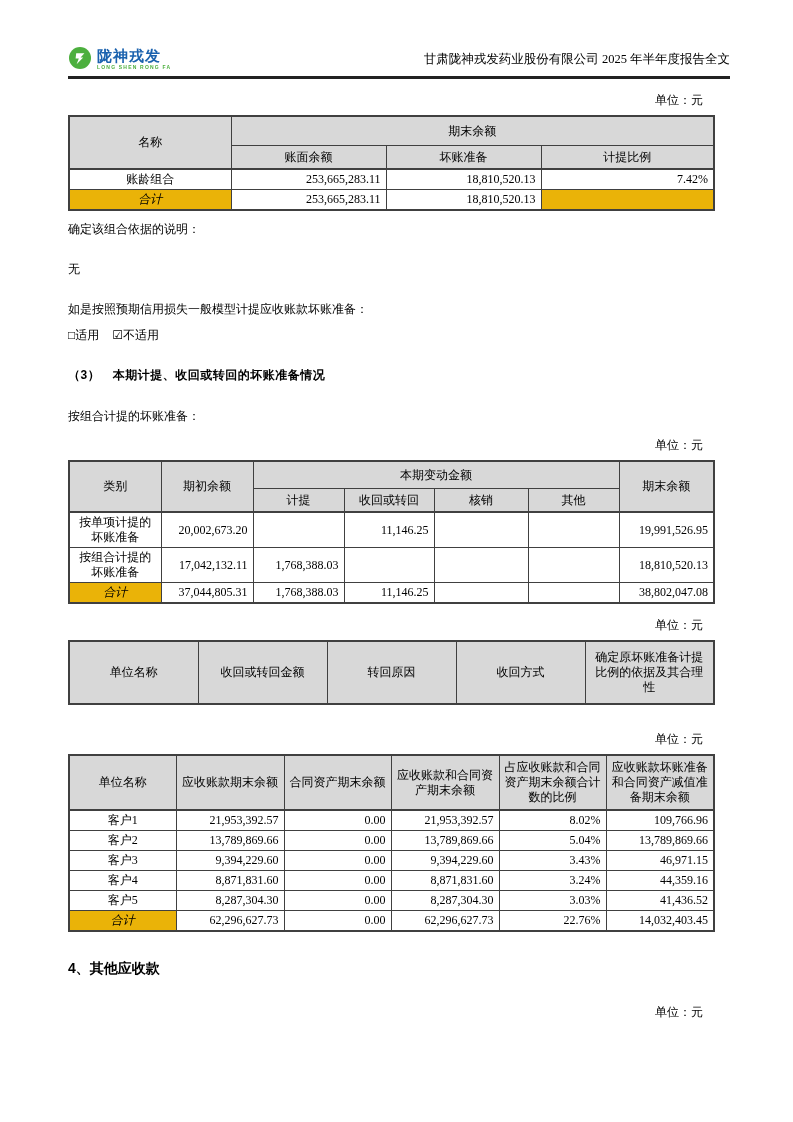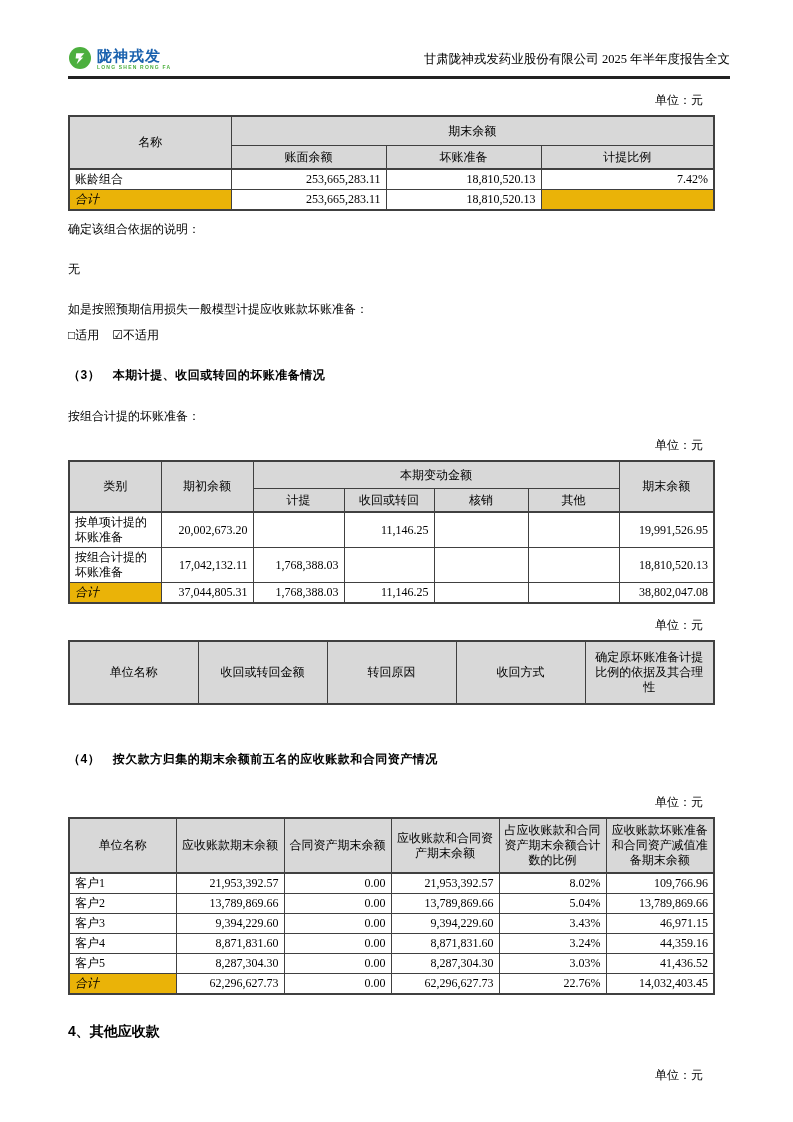--- a/index.html
+++ b/index.html
@@ -31,21 +31,21 @@
   .sub-head{margin:28px 0 0 0;font-size:14px;font-weight:bold;
             font-family:"Liberation Sans","DejaVu Sans",sans-serif;}
   
   table{border-collapse:collapse;table-layout:fixed;width:645px;font-size:12px;
         border:2px solid #404040;}
   td{border:1px solid #404040;padding:2px 5px;vertical-align:middle;
      line-height:15px;overflow:hidden;}
   .hd{background:#d8d8d8;text-align:center;}
   .shade{background:#eab308;font-style:italic;}
   .num{text-align:right;word-break:break-all;}
-  .lbl{text-align:left;}
+  .lbl{text-align:center;}
   .hsep{border-bottom-width:2px;margin-top:12px;}
   .t3 td{padding:8px 6px;}
   .t4 td.hd{padding:4px 5px;}
   .unit-gap{margin-top:26px;}
 </style>
 </head>
 <body>
 
 <div class="page">
 
@@ -178,21 +178,20 @@
       <tr>
         <td class="hd">单位名称</td>
         <td class="hd">收回或转回金额</td>
         <td class="hd">转回原因</td>
         <td class="hd">收回方式</td>
         <td class="hd">确定原坏账准备计提比例的依据及其合理性</td>
       </tr>
     </tbody>
   </table>
 
-  <h3 class="sec-head" style="margin-top:46px">（4）　按欠款方归集的期末余额前五名的应收账款和合同资产情况</h3>
   <div class="unit unit-gap">单位：元</div>
 
   <table class="t4">
     <colgroup>
         <col style="width:107px">
         <col style="width:108px">
         <col style="width:107px">
         <col style="width:108px">
         <col style="width:107px">
         <col style="width:108px">

